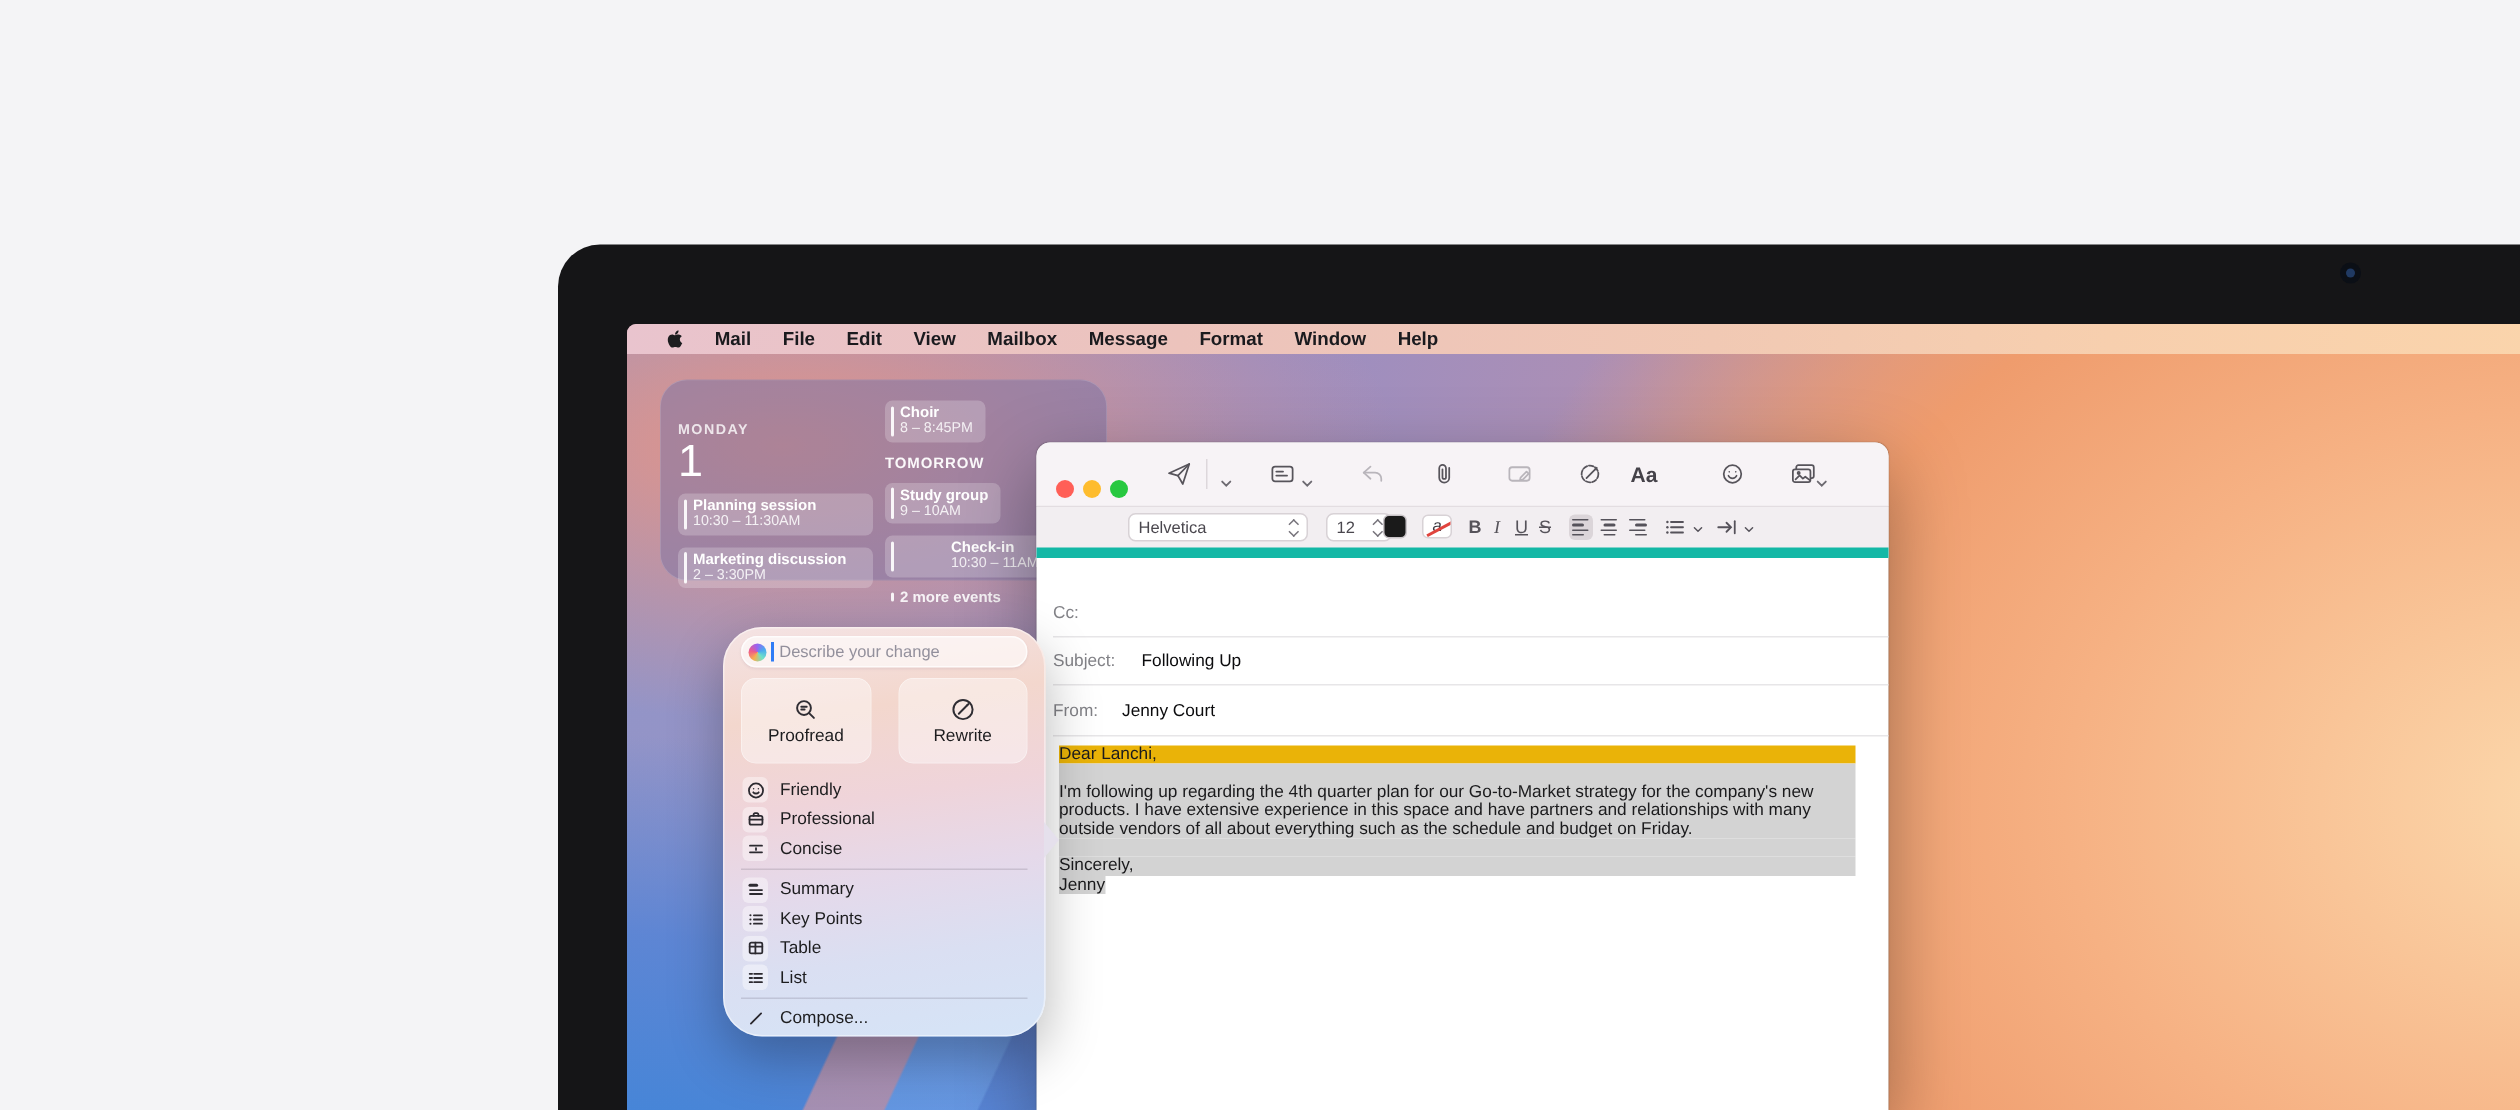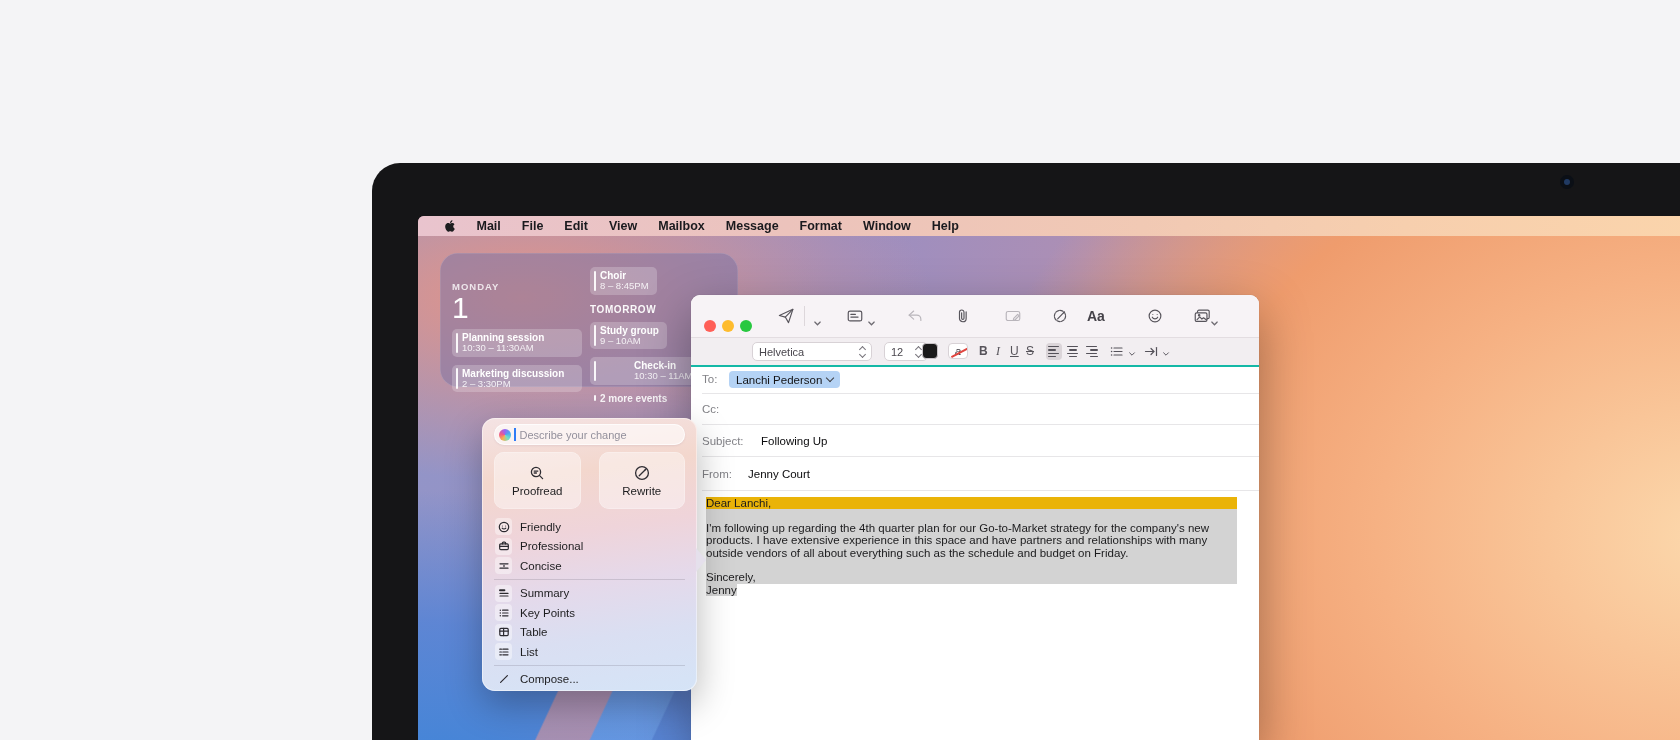--- a/index.html
+++ b/index.html
@@ -51,21 +51,21 @@
   .tl{position:absolute;top:25px;width:12px;height:12px;border-radius:50%;}
   .ticon{position:absolute;top:12px;width:18px;height:18px;color:#57545b;}
   .ticon.dis{color:#b9b5bb;}
   .ticon svg{width:18px;height:18px;stroke:currentColor;fill:none;stroke-width:1.3;stroke-linecap:round;stroke-linejoin:round;}
   .tchev{position:absolute;top:19px;width:9px;height:9px;color:#6e6b72;}
   .tchev svg{width:9px;height:9px;stroke:currentColor;fill:none;stroke-width:1.4;stroke-linecap:round;}
   .tsep{position:absolute;top:11px;width:1px;height:20px;background:#ddd7db;}
   .aa{font-size:14px;font-weight:600;color:#454249;top:21px;position:absolute;transform:translateY(-50%);}
 
   
-  .fmtbar{position:absolute;left:0;top:43px;width:100%;height:27px;background:#f2eef1;border-bottom:2px solid #14b8a6;font-size:11px;color:#4a474e;}
+  .fmtbar{position:absolute;left:0;top:43px;width:100%;height:27px;background:#f2eef1;border-bottom:7px solid #14b8a6;font-size:11px;color:#4a474e;}
   .fsel{position:absolute;left:61px;top:4px;width:120px;height:19px;background:#fff;border:1px solid #d8d2d6;border-radius:5px;box-sizing:border-box;
     display:flex;align-items:center;padding:0 6px;justify-content:space-between;}
   .fsize{position:absolute;left:193px;top:4px;width:44px;height:19px;background:#fff;border:1px solid #d8d2d6;border-radius:5px;box-sizing:border-box;
     display:flex;align-items:center;padding:0 6px;justify-content:space-between;}
   .stepper{display:inline-flex;flex-direction:column;gap:1px;}
   .stepper i{width:4px;height:4px;border-right:1.2px solid #76737a;border-bottom:1.2px solid #76737a;display:block;}
   .stepper i.up{transform:rotate(-135deg);}
   .stepper i.dn{transform:rotate(45deg);margin-top:-1px;}
   .swatch{position:absolute;left:231px;top:5px;width:16px;height:16px;border-radius:4px;background:#1a1a1a;border:1px solid #c9c4c8;box-sizing:border-box;}
   .hl{position:absolute;left:257px;top:5px;width:20px;height:16px;border-radius:4px;background:#fff;border:1px solid #d8d2d6;box-sizing:border-box;
@@ -89,21 +89,21 @@
   .fvalue{position:absolute;font-size:11.5px;color:#0b0b0d;}
   .pill{position:absolute;left:38px;height:17px;border-radius:4px;display:flex;align-items:center;padding:0 7px;font-size:11.5px;color:#141416;}
   .pill .chev{width:5px;height:5px;border-right:1.3px solid #3c3c40;border-bottom:1.3px solid #3c3c40;transform:rotate(45deg);display:inline-block;margin-left:5px;margin-top:-3px;}
 
   
   .mbody{position:absolute;left:15px;top:202px;width:531px;font-size:11.5px;line-height:12.4px;color:#1b1b1d;}
   .selb{display:block;}
   .selw{display:inline;}
 
   
-  .wt{position:absolute;left:482px;top:418px;width:215px;height:273px;border-radius:13px;
+  .wt{position:absolute;left:482px;top:418px;width:215px;height:273px;border-radius:26px;
     background:linear-gradient(172deg,#f4e3e4 0%,#f3d7cd 22%,#efd4da 42%,#e5d9ea 60%,#dadff2 78%,#d5e4f7 100%);
     box-shadow:0 14px 36px rgba(0,0,0,0.28), inset 0 0 0 1px rgba(255,255,255,0.45);
     padding:6px 12px;box-sizing:border-box;}
   .wt-arrow{position:absolute;right:-9px;top:130px;width:10px;height:24px;background:#e5e0ec;
     clip-path:polygon(0 0,100% 50%,0 100%);}
   .wt-input{position:relative;width:100%;height:21px;border-radius:11px;background:rgba(255,255,255,0.62);
     box-shadow:inset 0 0 0 1px rgba(255,255,255,0.7), 0 1px 2px rgba(120,90,120,0.12);
     display:flex;align-items:center;padding:0 8px 0 5px;box-sizing:border-box;}
   .ai-dot{width:12px;height:12px;border-radius:50%;flex:0 0 auto;
     background:conic-gradient(from 210deg,#f7b14e,#ef5a8a,#9a63f2,#4aa8f0,#6ee2c8,#f7b14e);}
@@ -332,28 +332,20 @@
             <path d="M12.5 2.5 v8"></path>
           </svg>
       </span>
       <span class="miniic" style="left:471px;top:10px;">
         <svg width="8" height="8" viewBox="0 0 10 10">
             <polyline points="2,3.5 5,6.5 8,3.5"></polyline>
           </svg>
       </span>
     </div>
 
-    <div class="frow" style="top:70px;height:29px;">
-      <span class="flabel" style="top:8px;">To:</span>
-      <span class="pill" style="top:6px;background:#b5d3f5;">
-        <span>Lanchi Pederson</span>
-        <span class="chev"></span>
-      </span>
-      <span class="fsep" style="top:28px;"></span>
-    </div>
     <div class="frow" style="top:130px;height:32px;">
       <span class="flabel" style="top:10px;">Subject:</span>
       <span class="fvalue" style="left:70px;top:10px;">Following Up</span>
       <span class="fsep" style="top:31px;"></span>
     </div>
     <div class="frow" style="top:99px;height:31px;">
       <span class="flabel" style="top:9px;">Cc:</span>
       <span class="fsep" style="top:30px;"></span>
     </div>
     <div class="frow" style="top:162px;height:34px;">

